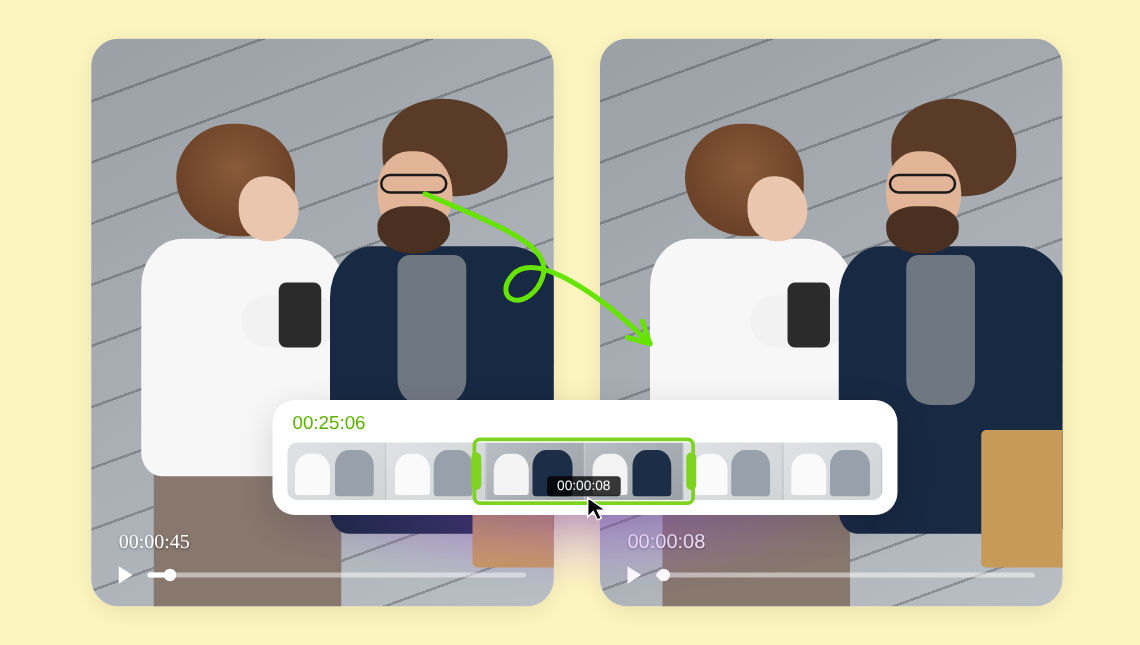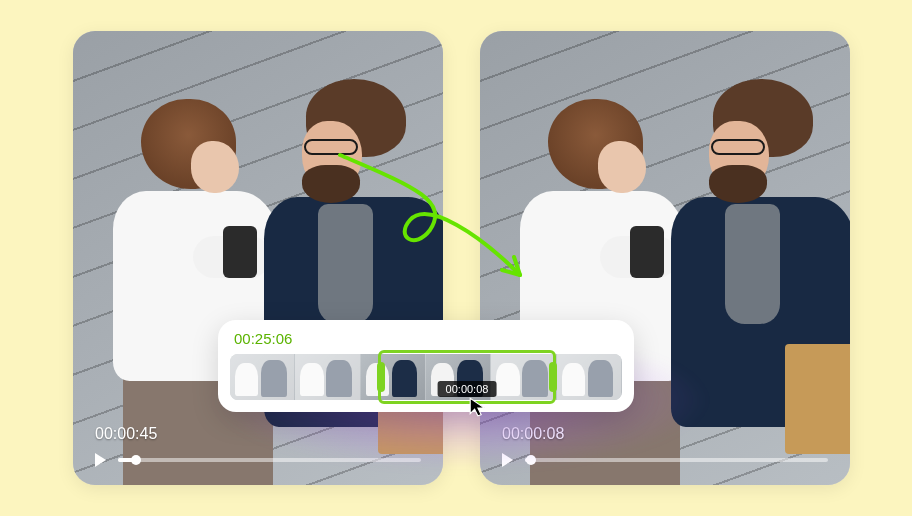--- a/index.html
+++ b/index.html
@@ -12,21 +12,21 @@
   }
   .card {
     position: absolute;
     width: 370px;
     height: 454px;
     border-radius: 22px;
     overflow: hidden;
     box-shadow: 0 4px 18px rgba(0,0,0,0.08);
     background: #d0d0d0;
   }
-  .card-left { left: 73px; top: 31px; }
+  .card-left { left: 73px; top: 31px; font-family: Liberation Serif, serif; }
   .card-right { left: 480px; top: 31px; }
   .scene { position: absolute; inset: 0; }
   .stairs {
     position: absolute; inset: 0;
     background: linear-gradient(150deg, #9aa0a6 0%, #aab0b6 55%, #b8bec3 100%);
   }
   .stairs::before, .stairs::after {
     content: ""; position: absolute; left: 0; right: 0;
     background: repeating-linear-gradient(160deg, rgba(0,0,0,0.12) 0 2px, transparent 2px 46px);
     top: 0; bottom: 0;
@@ -125,21 +125,21 @@
     pointer-events: none;
   }
 
   
   .glow {
     position: absolute; left: 210px; top: 330px; width: 500px; height: 140px;
     background: radial-gradient(ellipse at center, rgba(168,85,247,0.45) 0%, rgba(168,85,247,0) 70%);
     filter: blur(6px); pointer-events: none;
   }
   .trimmer {
-    position: absolute; left: 218px; top: 320px; width: 416px; height: 92px;
+    position: absolute; left: 218px; top: 320px; width: 500px; height: 92px;
     background: #ffffff; border-radius: 18px;
     box-shadow: 0 8px 28px rgba(0,0,0,0.15);
     padding-left: 46px;
   }
   .trim-tag {
     position: absolute; left: 16px; top: 10px;
     font-size: 15px; color: #5bb300; font-weight: 500;
   }
   .strip {
     position: absolute; left: 12px; right: 12px; top: 34px; height: 46px;

